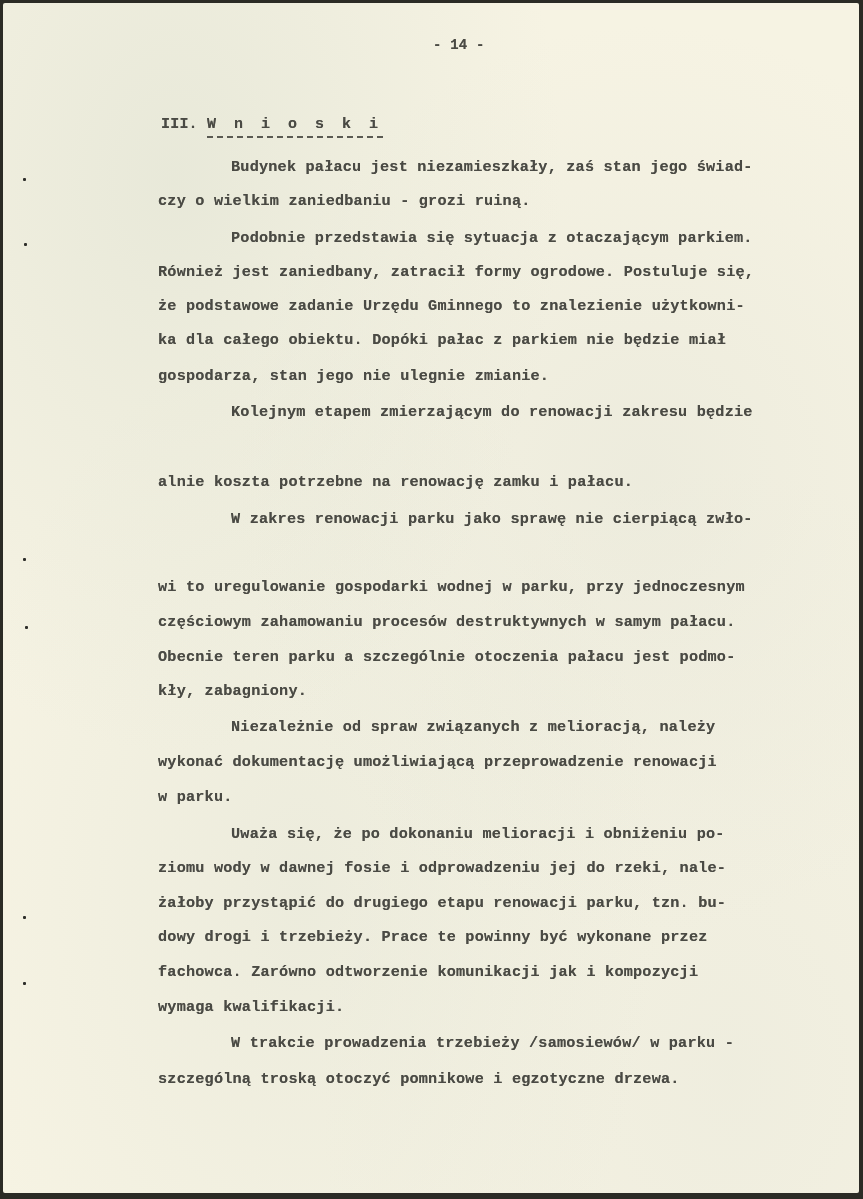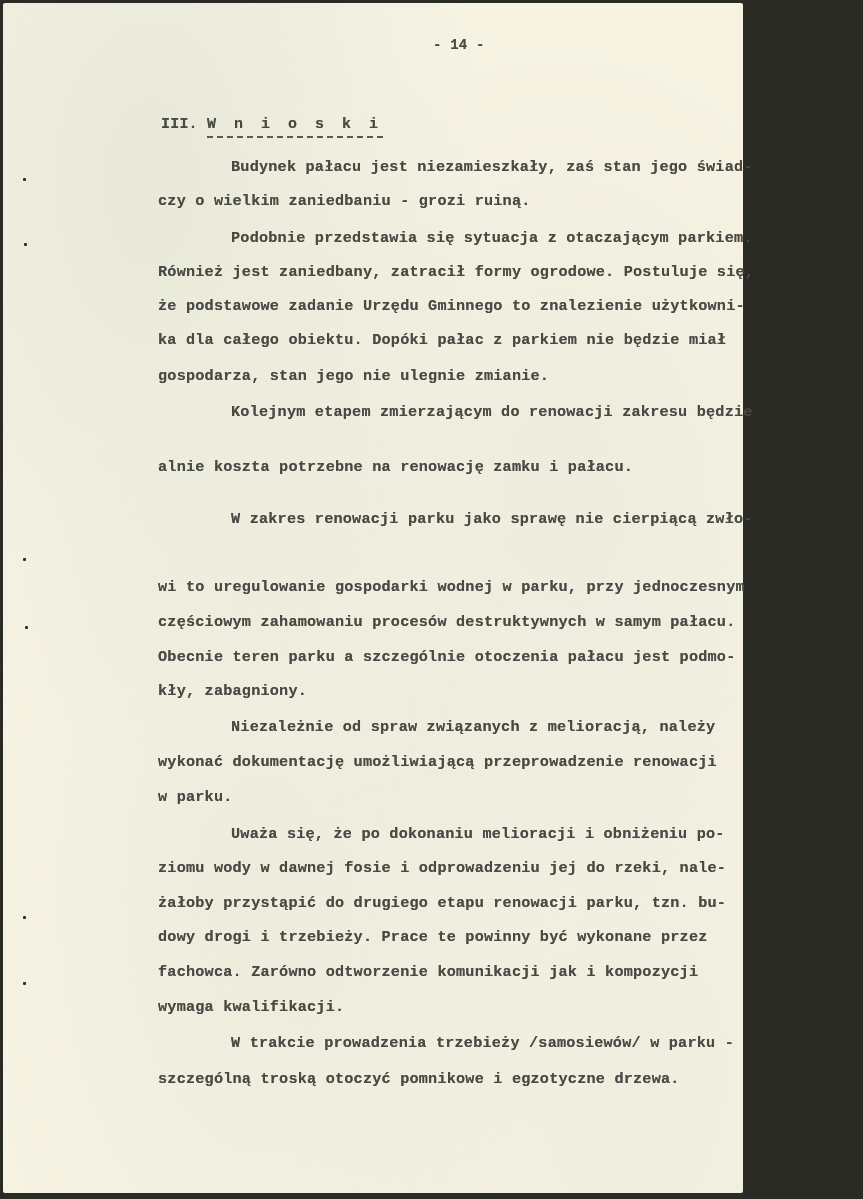--- a/index.html
+++ b/index.html
@@ -10,21 +10,21 @@
     body {
       width: 863px;
       height: 1199px;
       position: relative;
       overflow: hidden;
     }
     .page {
       position: absolute;
       left: 3px;
       top: 3px;
-      width: 740px;
+      width: 856px;
       height: 1190px;
       background: #f6f3e3;
       background-image:
         radial-gradient(ellipse at 20% 15%, rgba(215,220,205,0.45) 0%, rgba(246,243,227,0) 40%),
         radial-gradient(ellipse at 75% 40%, rgba(220,222,210,0.35) 0%, rgba(246,243,227,0) 45%),
         radial-gradient(ellipse at 35% 75%, rgba(218,222,208,0.35) 0%, rgba(246,243,227,0) 45%),
         radial-gradient(ellipse at 85% 90%, rgba(222,224,212,0.3) 0%, rgba(246,243,227,0) 40%);
       border-radius: 2px;
     }
     .typed {
@@ -78,21 +78,21 @@
   <div class="typed line indent" style="top:155px">Budynek pałacu jest niezamieszkały, zaś stan jego świad-</div>
   <div class="typed line" style="top:189px">czy o wielkim zaniedbaniu - grozi ruiną.</div>
 
   <div class="typed line indent" style="top:226px">Podobnie przedstawia się sytuacja z otaczającym parkiem.</div>
   <div class="typed line" style="top:260px">Również jest zaniedbany, zatracił formy ogrodowe. Postuluje się,</div>
   <div class="typed line" style="top:294px">że podstawowe zadanie Urzędu Gminnego to znalezienie użytkowni-</div>
   <div class="typed line" style="top:328px">ka dla całego obiektu. Dopóki pałac z parkiem nie będzie miał</div>
   <div class="typed line" style="top:364px">gospodarza, stan jego nie ulegnie zmianie.</div>
 
   <div class="typed line indent" style="top:400px">Kolejnym etapem zmierzającym do renowacji zakresu będzie</div>
-  <div class="typed line" style="top:455px">alnie koszta potrzebne na renowację zamku i pałacu.</div>
+  <div class="typed line" style="top:470px">alnie koszta potrzebne na renowację zamku i pałacu.</div>
 
   <div class="typed line indent" style="top:507px">W zakres renowacji parku jako sprawę nie cierpiącą zwło-</div>
   <div class="typed line" style="top:575px">wi to uregulowanie gospodarki wodnej w parku, przy jednoczesnym</div>
   <div class="typed line" style="top:610px">częściowym zahamowaniu procesów destruktywnych w samym pałacu.</div>
   <div class="typed line" style="top:645px">Obecnie teren parku a szczególnie otoczenia pałacu jest podmo-</div>
   <div class="typed line" style="top:679px">kły, zabagniony.</div>
 
   <div class="typed line indent" style="top:715px">Niezależnie od spraw związanych z melioracją, należy</div>
   <div class="typed line" style="top:750px">wykonać dokumentację umożliwiającą przeprowadzenie renowacji</div>
   <div class="typed line" style="top:785px">w parku.</div>

